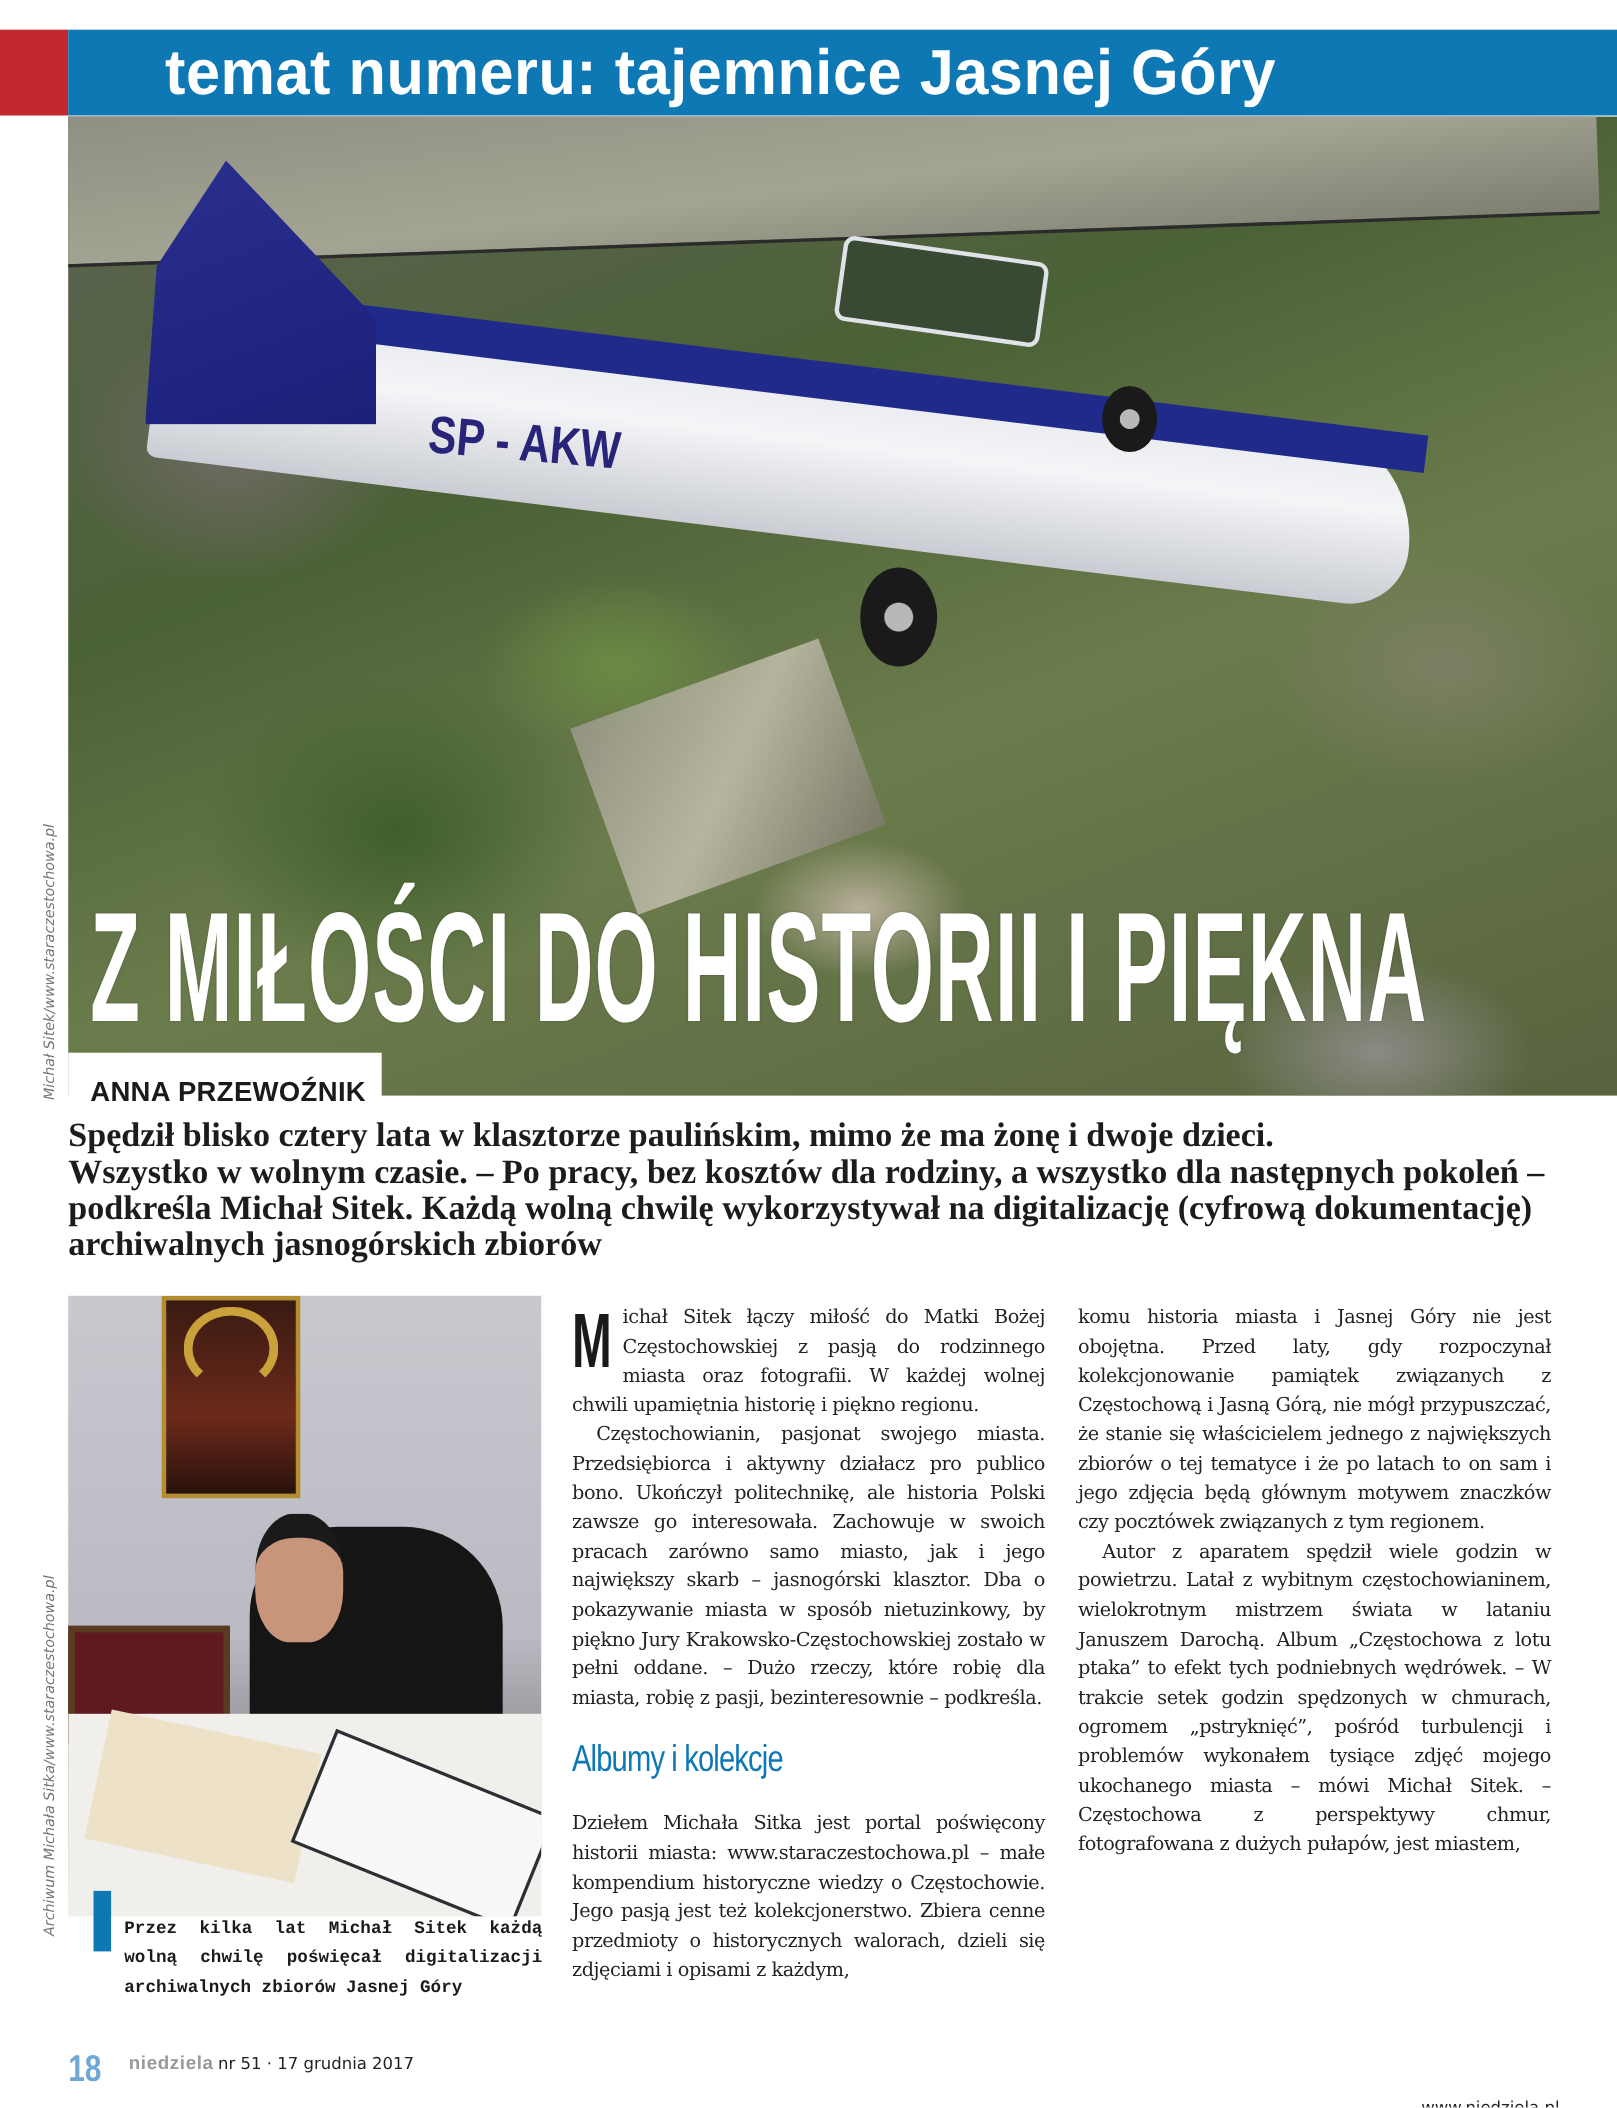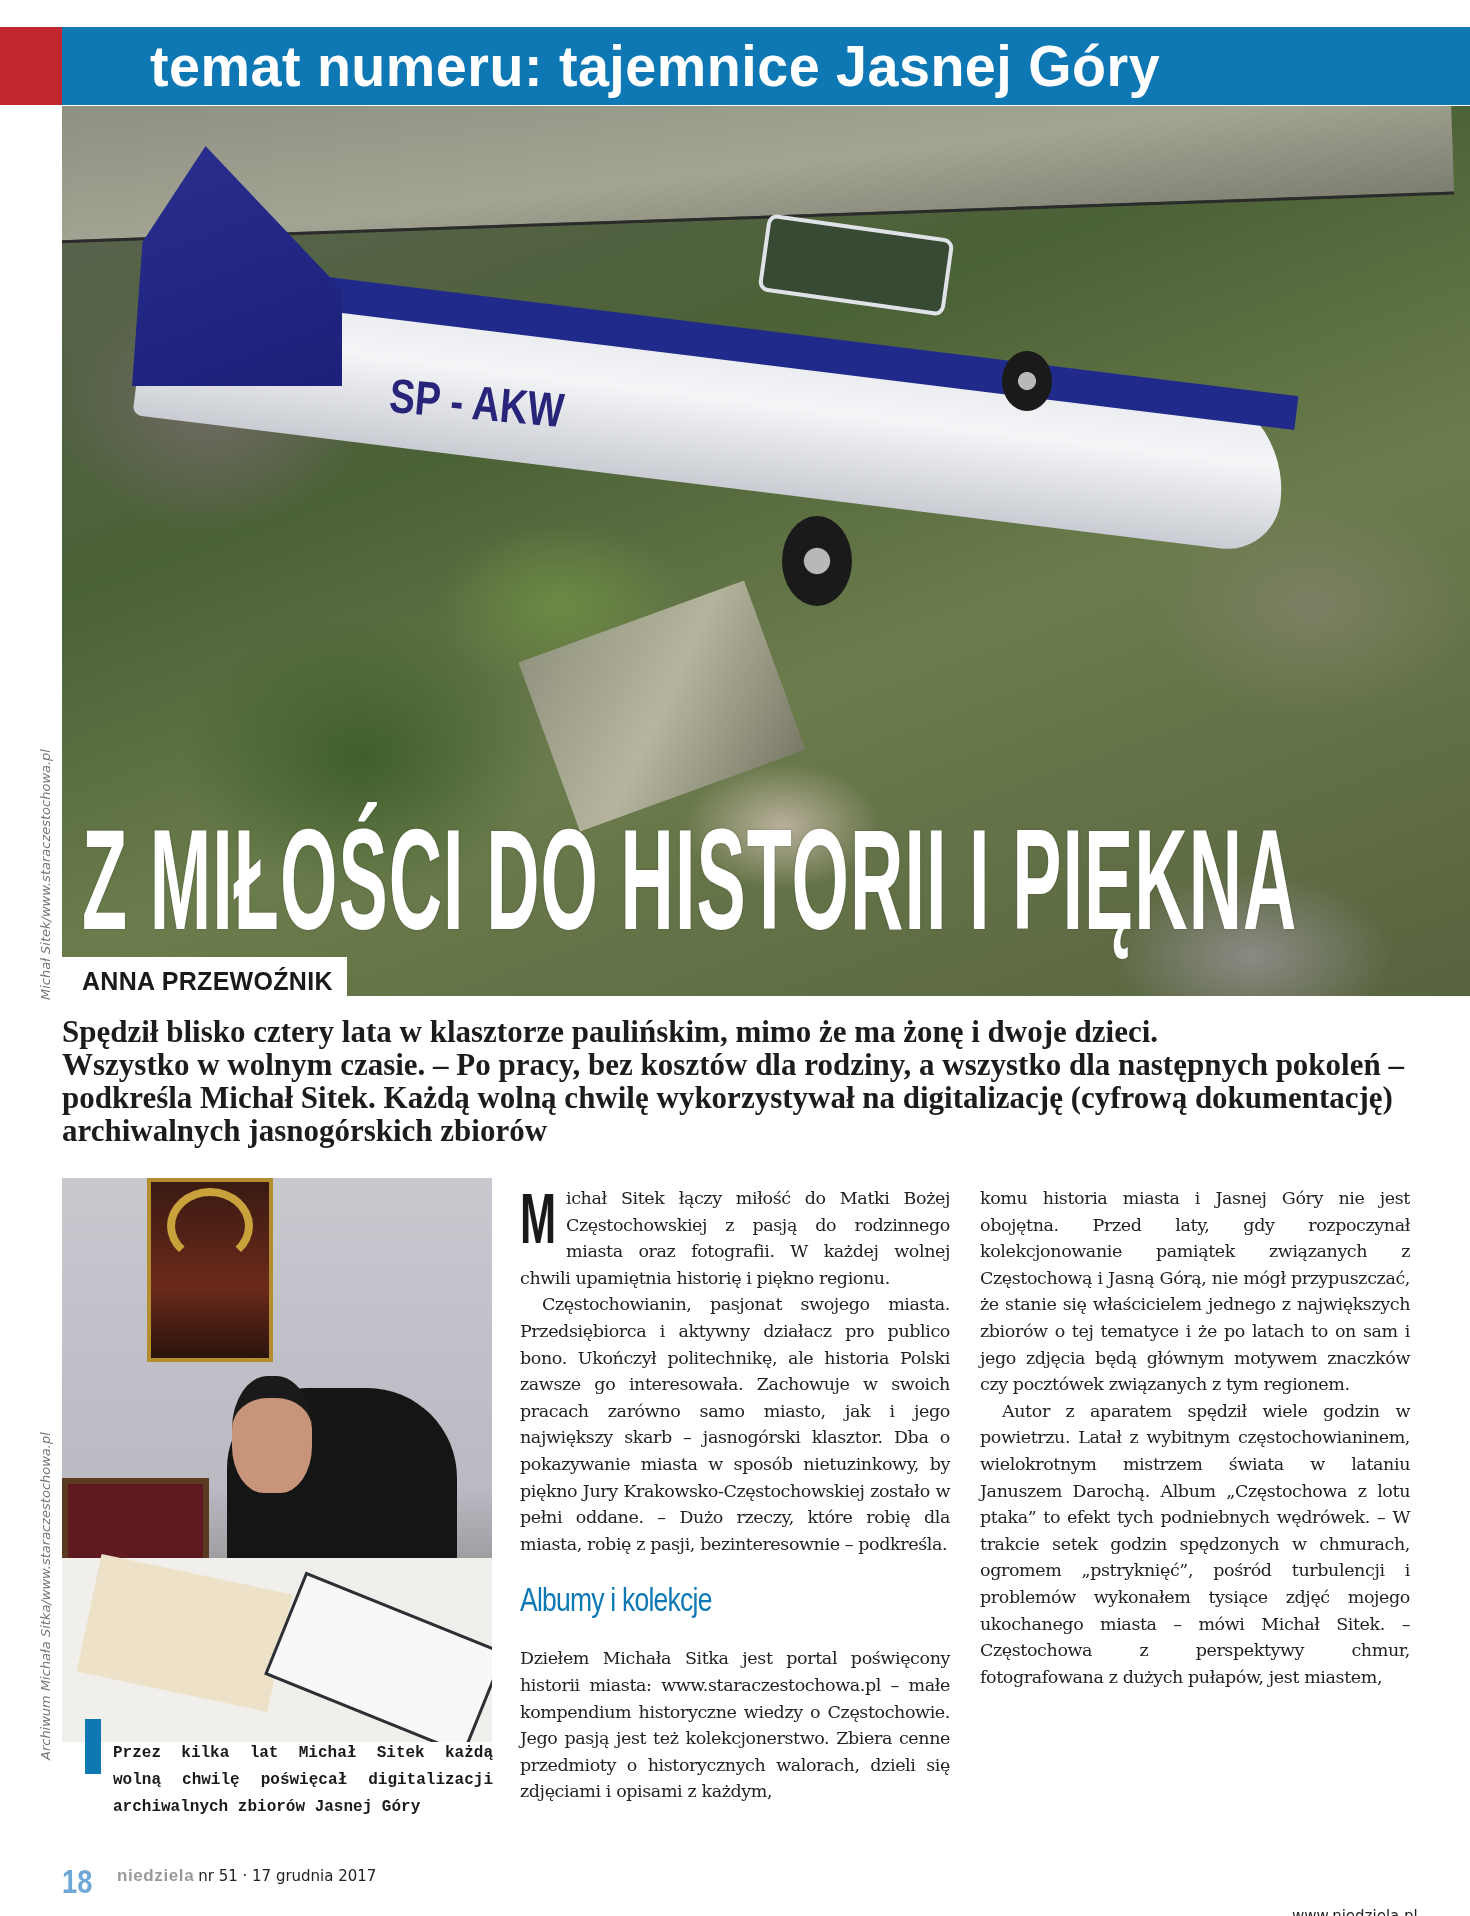--- a/index.html
+++ b/index.html
@@ -77,21 +77,21 @@
     font-style: italic; font-size: 13px; color: #777;
     transform: rotate(-90deg); transform-origin: left top;
   }
   .headline {
     left: 82px; top: 805px; font-family: "Liberation Sans", sans-serif; font-weight: bold;
     font-size: 142px; line-height: 150px; color: #fff; white-space: nowrap;
     transform: scaleX(0.52); transform-origin: left top; letter-spacing: 2px;
     text-shadow: 0 0 3px rgba(0,0,0,0.25);
   }
   .author-box {
-    left: 62px; top: 957px; height: 40px; padding: 4px 14px 0 20px; background: #fff;
+    left: 62px; top: 957px; height: 40px; padding: 16px 14px 0 20px; background: #fff;
     font-family: "Liberation Sans", sans-serif; font-weight: bold; font-size: 25px;
     line-height: 40px; color: #1a1a1a; letter-spacing: 0.3px;
   }
 
   
   .lead {
     left: 62px; top: 1015px; width: 1390px; font-family: "Liberation Serif", serif;
     font-weight: bold; font-size: 31px; line-height: 33px; color: #1c1c1c;
   }
   .lead p { margin: 0; }

